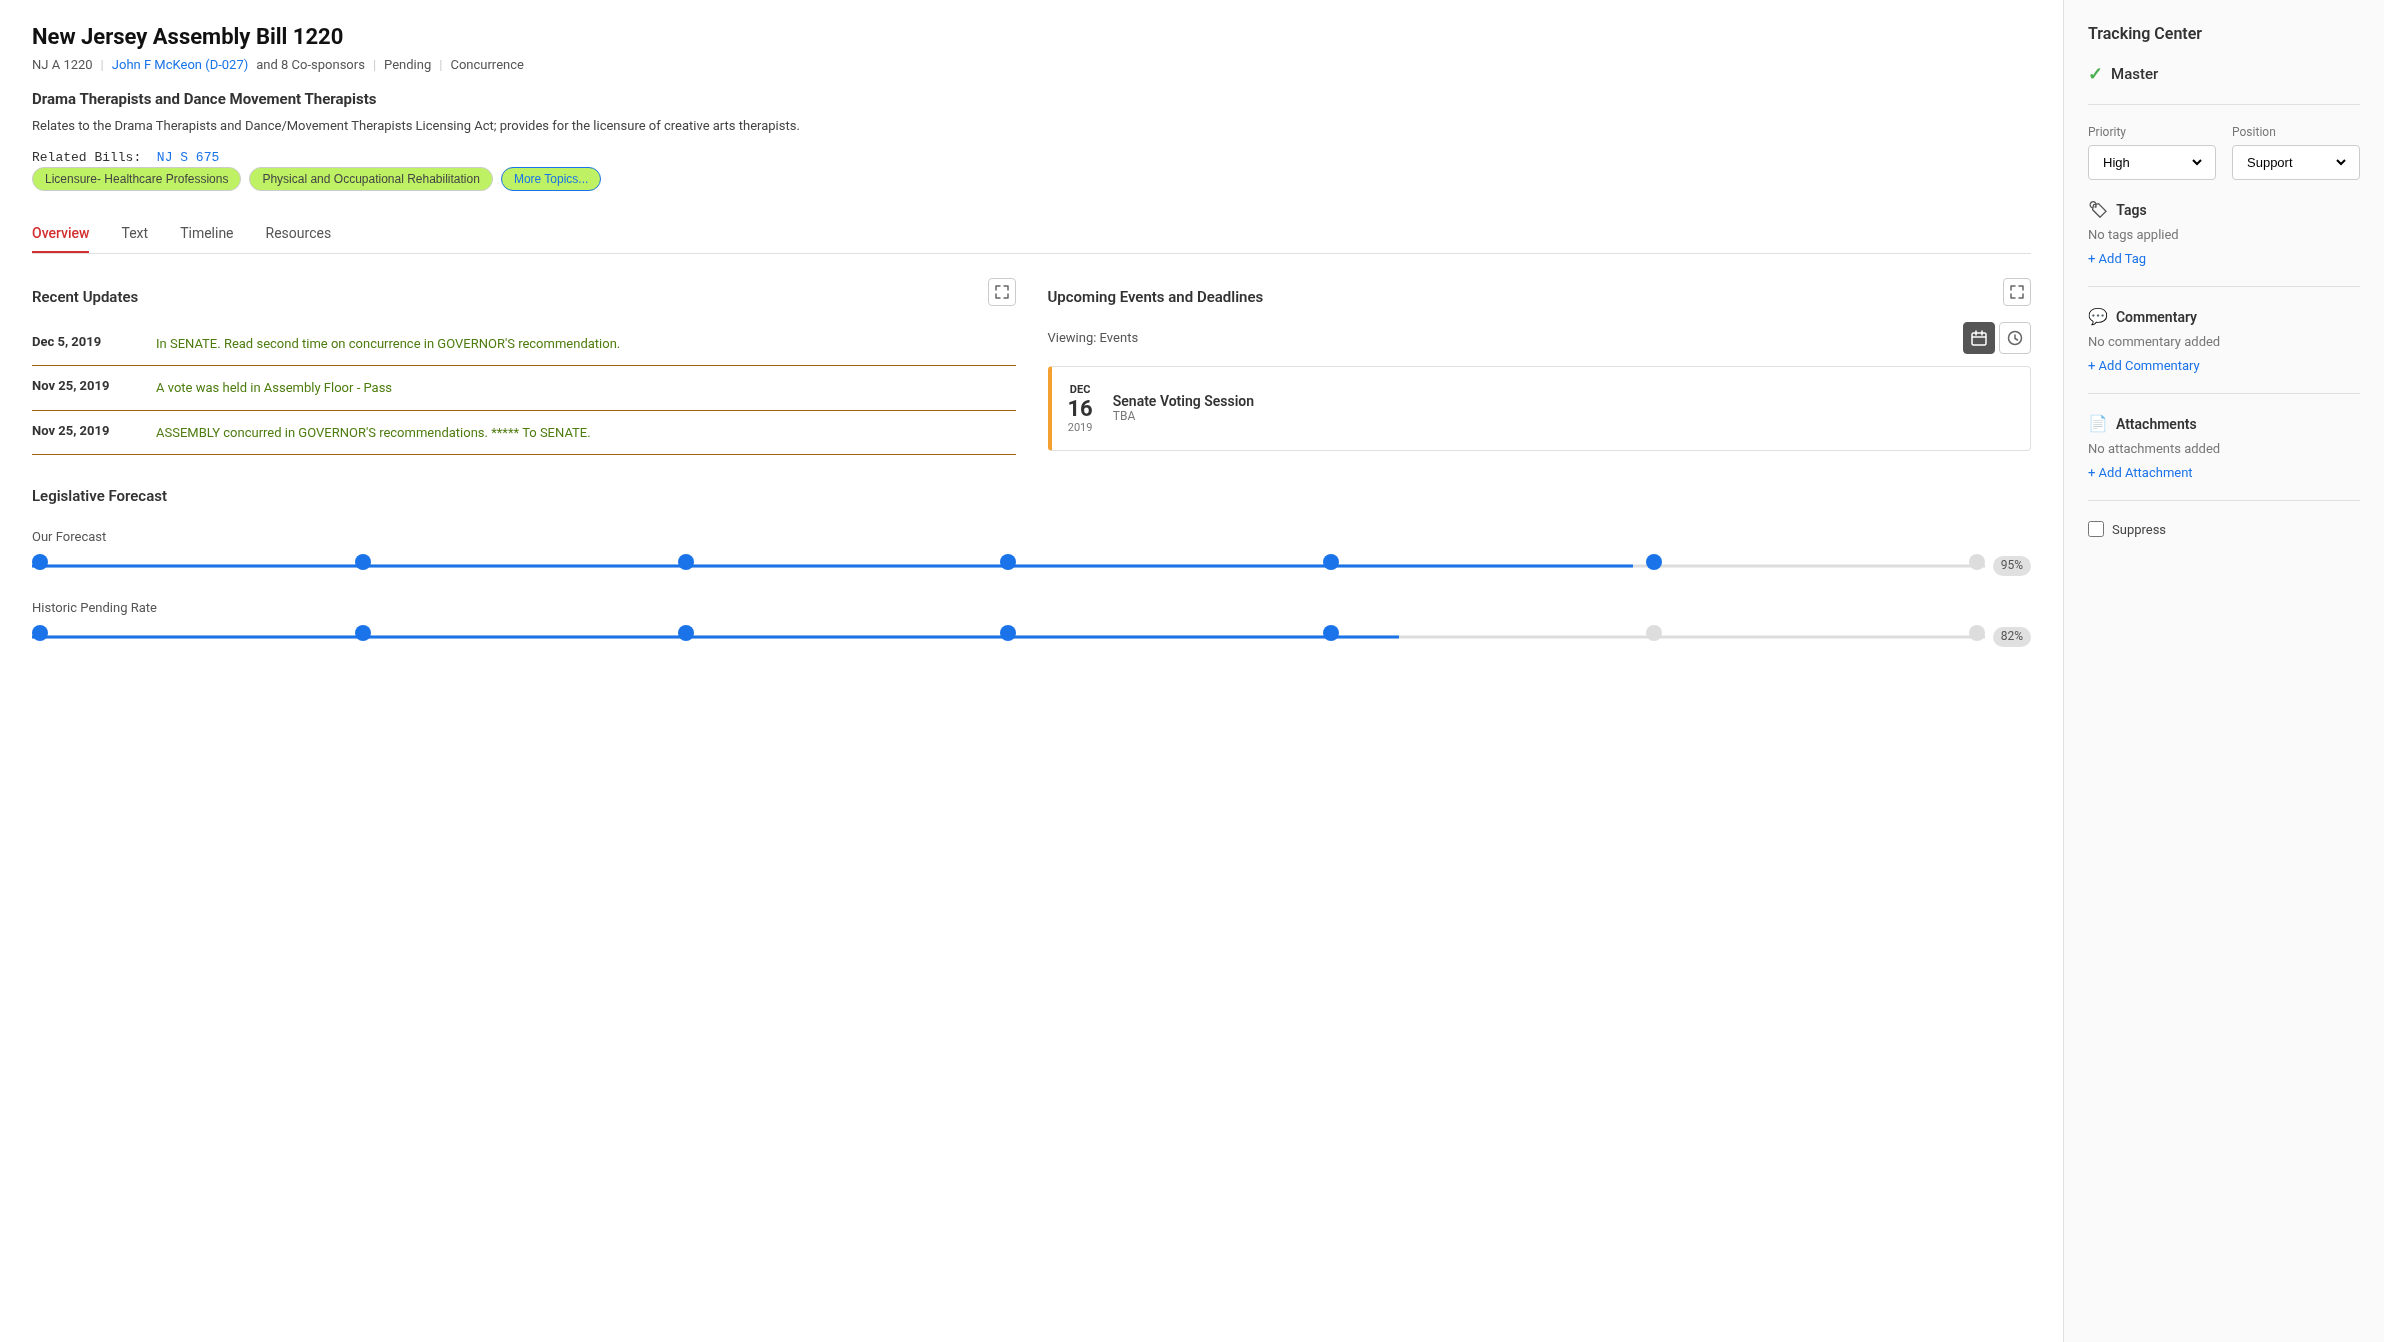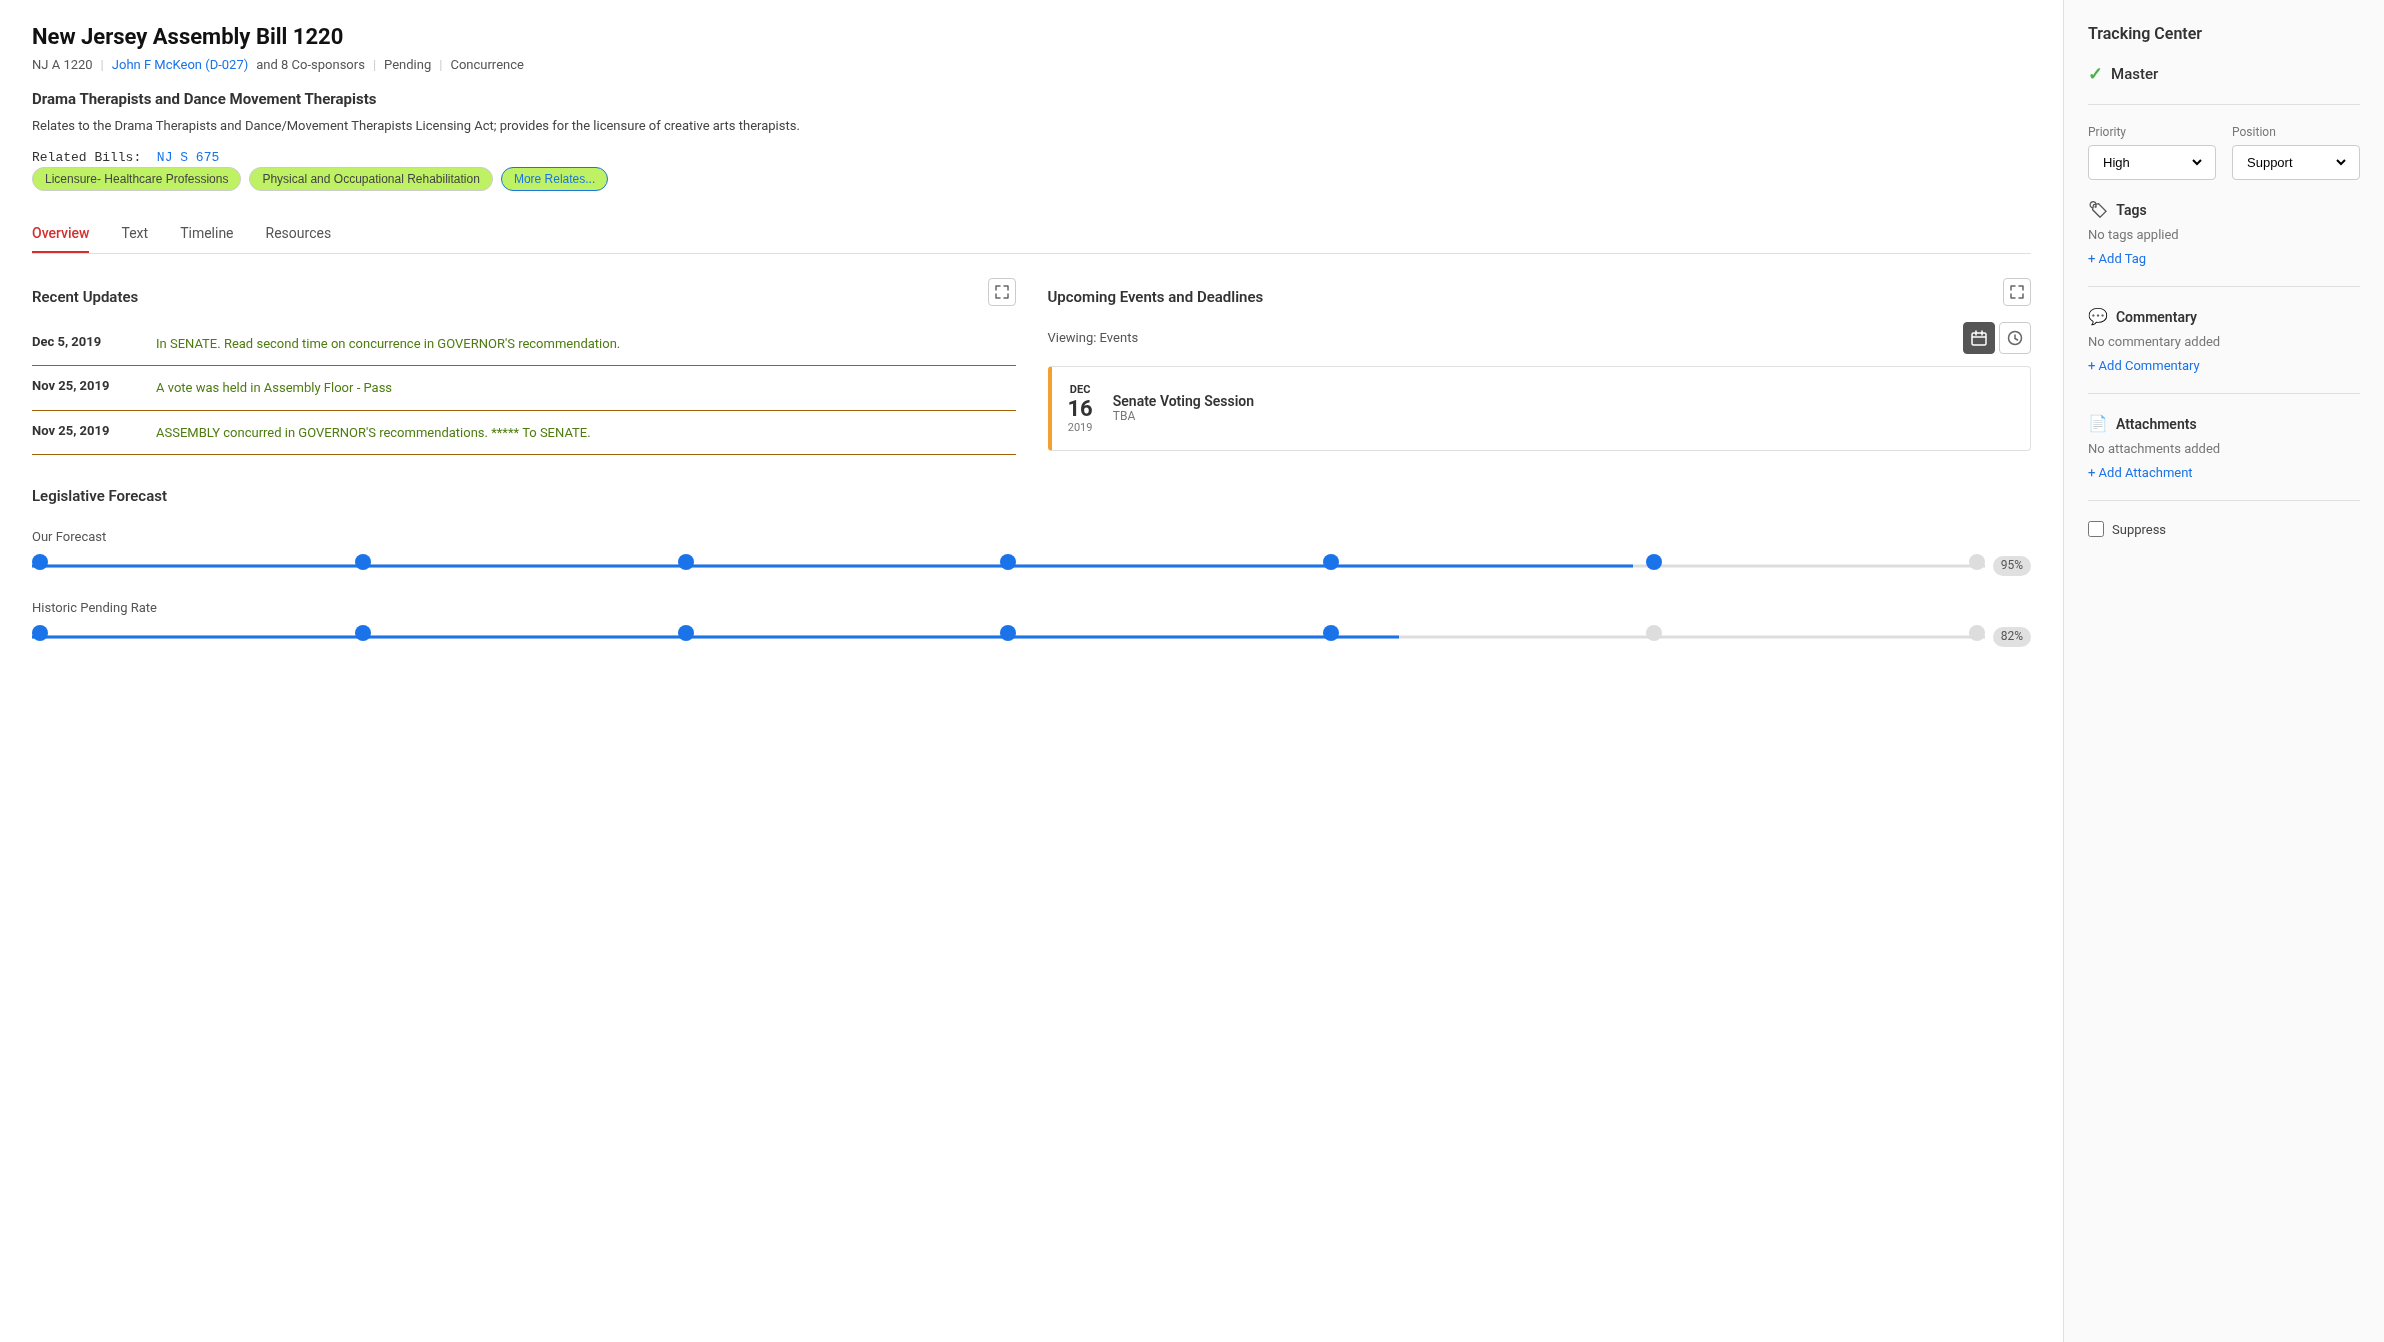--- a/index.html
+++ b/index.html
@@ -116,21 +116,21 @@
   <div class="bill-description">Relates to the Drama Therapists and Dance/Movement Therapists Licensing Act; provides for the licensure of creative arts therapists.</div>
 
   <div class="related-bills">
     <span>Related Bills:</span>
     &nbsp;<a href="#">NJ S 675</a>
   </div>
 
   <div class="topics">
     <button class="topic-tag">Licensure- Healthcare Professions</button>
     <button class="topic-tag">Physical and Occupational Rehabilitation</button>
-    <button class="topic-tag more">More Relates...</button>
+    <button class="topic-tag more">More Topics...</button>
   </div>
 
   <div class="tabs">
     <div class="tab active">Overview</div>
     <div class="tab">Text</div>
     <div class="tab">Timeline</div>
     <div class="tab">Resources</div>
   </div>
 
   <div class="two-col">

